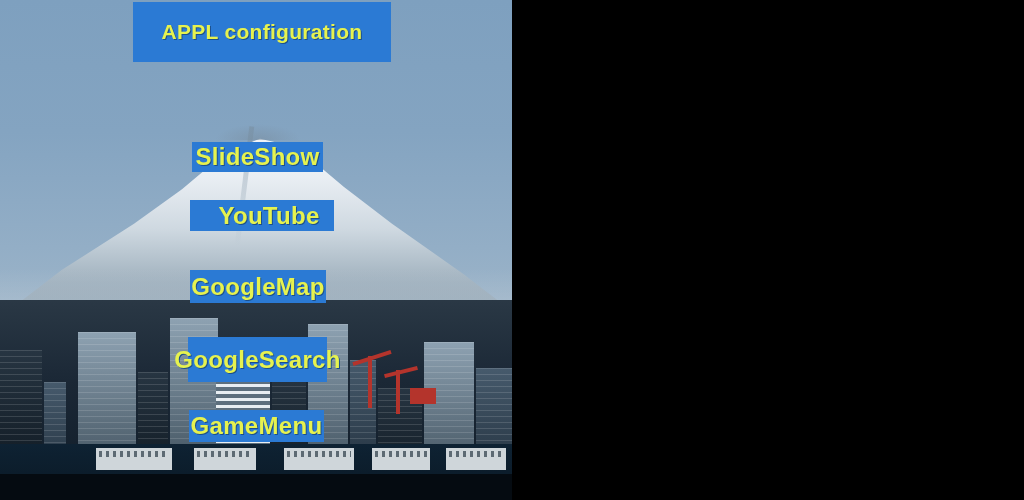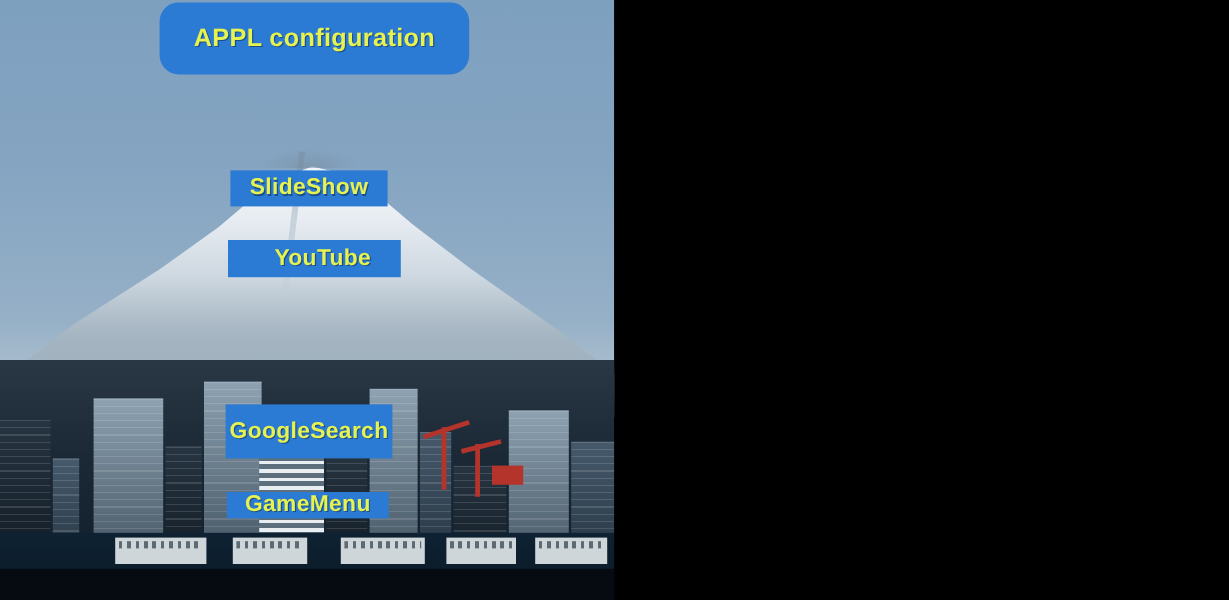--- a/index.html
+++ b/index.html
@@ -50,27 +50,27 @@
         background:linear-gradient(#0e2233,#0a1824);}
   .wharf{position:absolute;bottom:30px;height:22px;background:#cfd6da;}
   .wharf::after{content:"";position:absolute;inset:3px 3px auto 3px;height:6px;
         background:repeating-linear-gradient(90deg,#5d6a73 0 3px,transparent 3px 7px);}
   .fgdark{position:absolute;left:0;bottom:0;width:512px;height:26px;background:#050b11;}
 
   
   .btn{position:absolute;display:flex;align-items:center;justify-content:center;
        background:#2b7ad4;color:#e6f24f;font-weight:bold;
        text-shadow:1px 1px 0 #1c4f8a;letter-spacing:.3px;}
-  #appl-title{left:133px;top:2px;width:258px;height:60px;font-size:21px;border-radius:16px;}
-  .menu-btn{font-size:19px;text-align:right;}
+  #appl-title{left:133px;top:2px;width:258px;height:60px;font-size:21px;}
+  .menu-btn{font-size:24px;text-align:right;}
   #btn-slideshow   {left:192px;top:142px;width:131px;height:30px;}
   #btn-youtube     {left:190px;top:200px;width:130px;height:31px;padding-left:14px;}
   #btn-googlemap   {left:190px;top:270px;width:136px;height:33px;}
   #btn-googlesearch{left:188px;top:337px;width:139px;height:45px;}
-  #btn-gamemenu    {left:189px;top:410px;width:135px;height:22px;}
+  #btn-gamemenu    {left:189px;top:410px;width:135px;height:32px;}
 
   
   #right-panel{position:absolute;left:512px;top:0;width:512px;height:500px;background:#000;}
 </style>
 </head>
 <body>
 
 <div id="root">
 
   <div id="left-panel">
@@ -110,20 +110,21 @@
       <div class="wharf" style="left:446px;width:60px;"></div>
       <div class="fgdark"></div>
     </div>
 
     <div class="btn" id="appl-title">APPL configuration</div>
 
     <div class="btn menu-btn" id="btn-slideshow">SlideShow</div>
 
     <div class="btn menu-btn" id="btn-youtube">YouTube</div>
 
+    <div class="btn menu-btn" id="btn-googlemap">GoogleMap</div>
 
     <div class="btn menu-btn" id="btn-googlesearch">GoogleSearch</div>
 
     <div class="btn menu-btn" id="btn-gamemenu">GameMenu</div>
   </div>
 
   <div id="right-panel">
 
     
 

